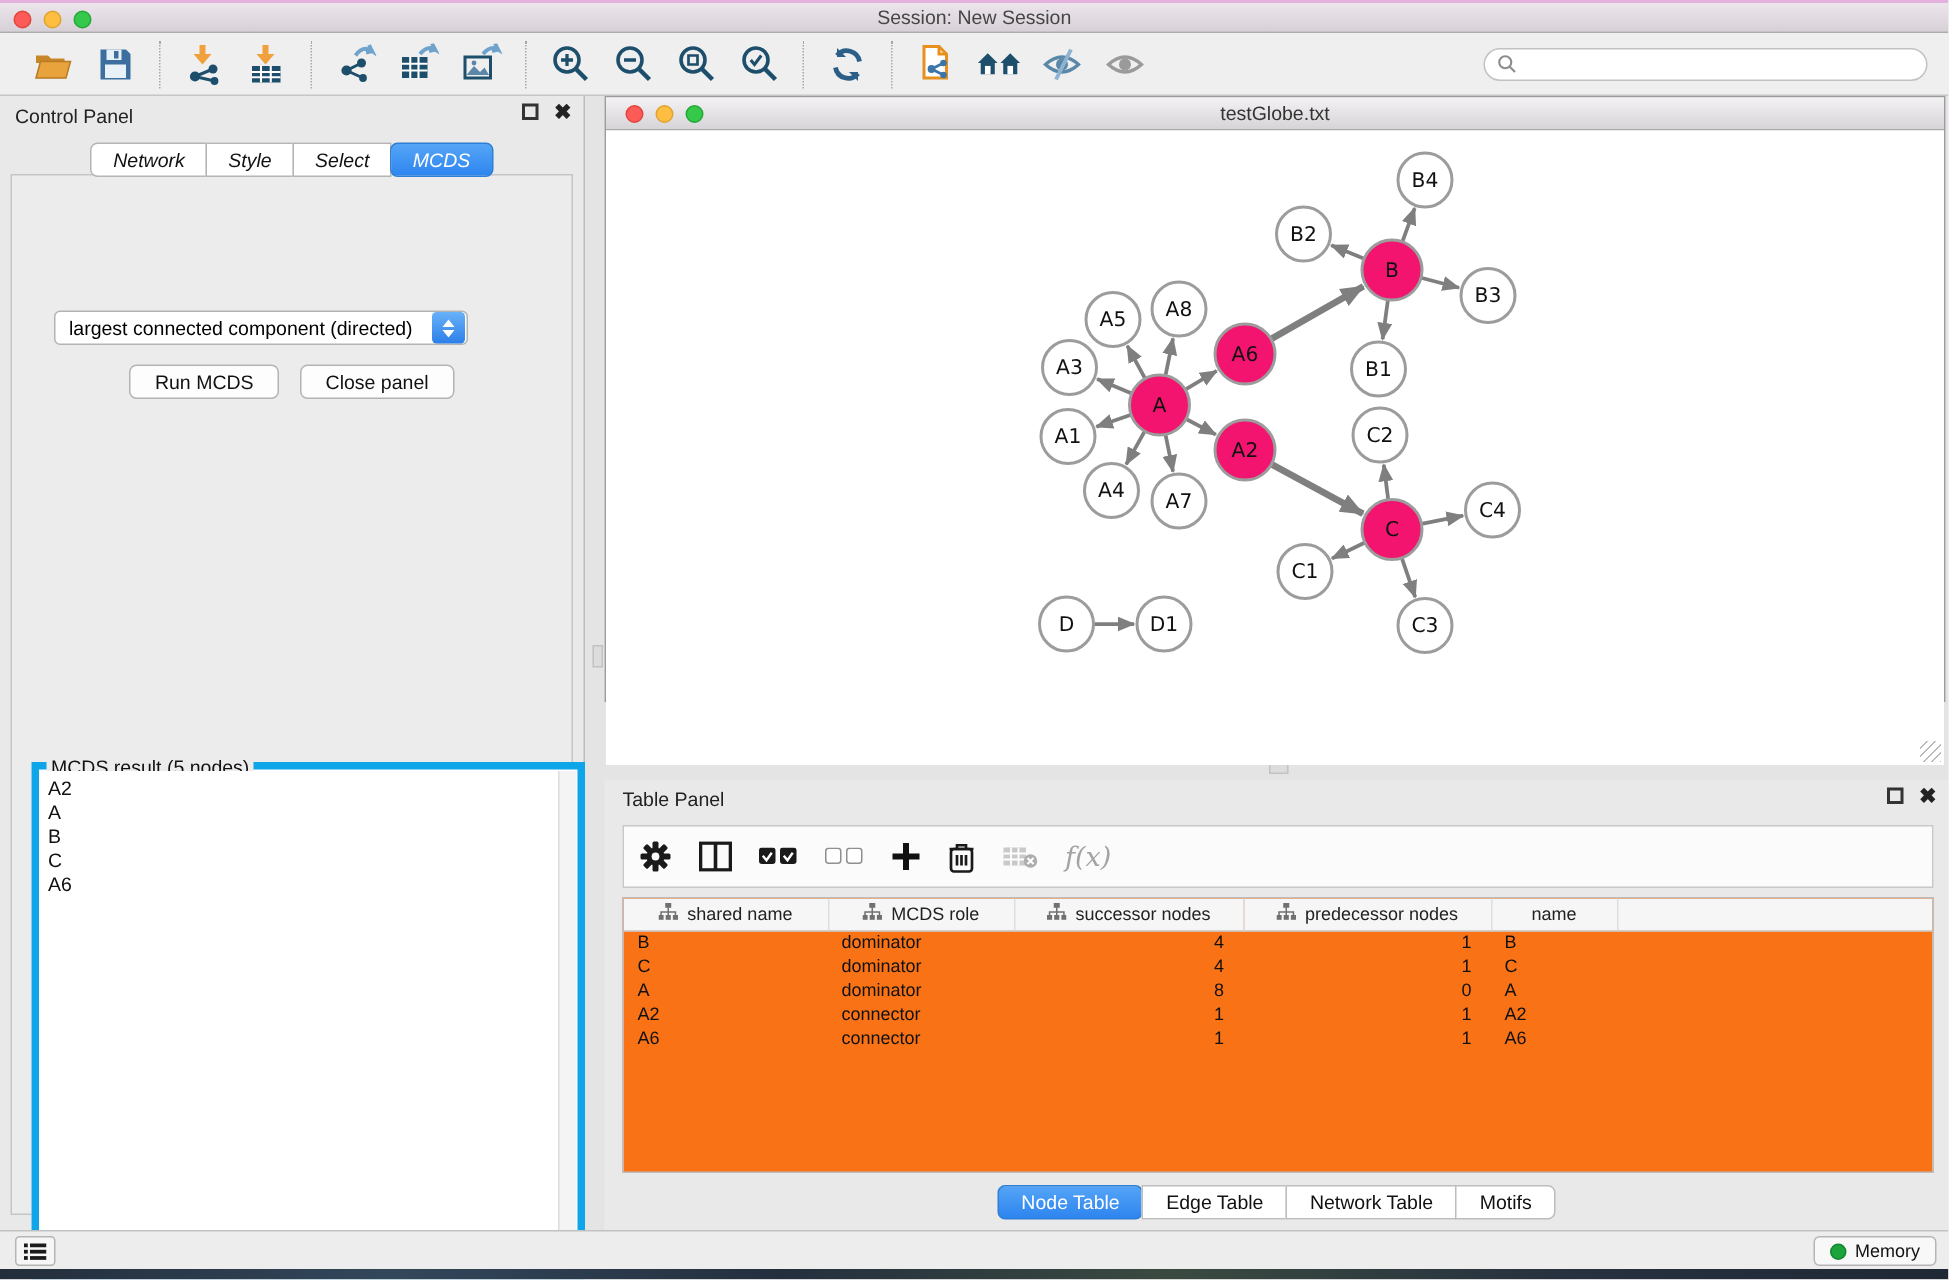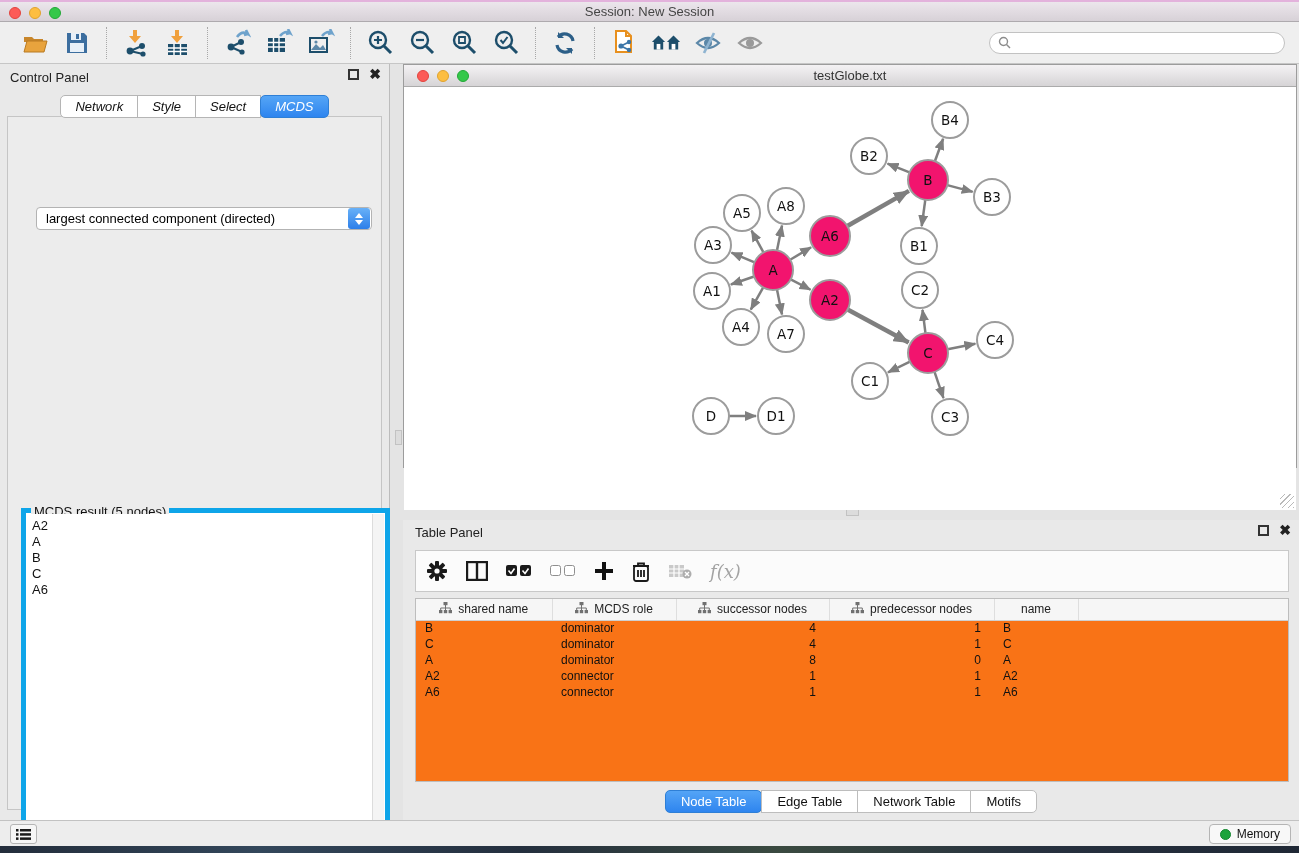--- a/index.html
+++ b/index.html
@@ -37,21 +37,21 @@
   .cp-tabs { position:absolute; top:31px; left:0; right:0; display:flex; justify-content:center; z-index:2;font-style:italic; }
   .cp-tab { font-size:13px; padding:3px 14px; background:#fff; border:1px solid #B5B5B5; color:#111;
     margin-left:-1px; }
   .cp-tab:first-child { border-top-left-radius:5px; border-bottom-left-radius:5px; margin-left:0; }
   .cp-tab:last-child { border-top-right-radius:5px; border-bottom-right-radius:5px; }
   .cp-tab.active { background:linear-gradient(#55A5F6,#2E85EF); border-color:#2E7FD6; color:#fff;
     border-radius:5px; }
   .cp-content { position:absolute; top:52px; left:7px; right:7px; bottom:10px;
     background:#ECECEC; border:1px solid #C5C5C5; }
   .opt-label { position:absolute; top:68px; left:0; right:0; text-align:center; font-size:13px; color:#111; }
-  .criterion { position:absolute; top:90px; left:28px; width:336px; height:23px; background:#fff;
+  .criterion { position:absolute; top:90px; left:28px; width:276px; height:23px; background:#fff;
     border:1px solid #B3B3B3; border-radius:4px; display:flex; align-items:center; font-size:13px; }
   .criterion .val { flex:1; padding-left:9px; }
   .spinner { width:22px; height:21px; border-radius:3px; background:linear-gradient(#68B1F8,#2D7FE9);
     display:flex; flex-direction:column; align-items:center; justify-content:center; gap:2px; margin-right:1px; }
   .spin-up { width:0; height:0; border-left:4px solid transparent; border-right:4px solid transparent;
     border-bottom:5px solid #fff; }
   .spin-dn { width:0; height:0; border-left:4px solid transparent; border-right:4px solid transparent;
     border-top:5px solid #fff; }
   .cp-buttons { position:absolute; top:126px; left:0; right:0; display:flex; justify-content:center; gap:14px; }
   .push-btn { font-size:13px; padding:3px 16px; background:#FDFDFD; border:1px solid #B3B3B3;
@@ -280,20 +280,24 @@
         <div class="cp-tab">Select</div>
         <div class="cp-tab active">MCDS</div>
       </div>
     <div class="cp-content">
       <div class="criterion">
         <span class="val">largest connected component (directed)</span>
         <span class="spinner">
             <span class="spin-up"></span>
             <span class="spin-dn"></span>
           </span>
+      </div>
+      <div class="cp-buttons">
+        <button class="push-btn">Run MCDS</button>
+        <button class="push-btn">Close panel</button>
       </div>
       <div class="result-box">
         <span class="result-legend">MCDS result (5 nodes)</span>
         <div class="result-list">
             <div>A2</div>
             <div>A</div>
             <div>B</div>
             <div>C</div>
             <div>A6</div>
           </div>

